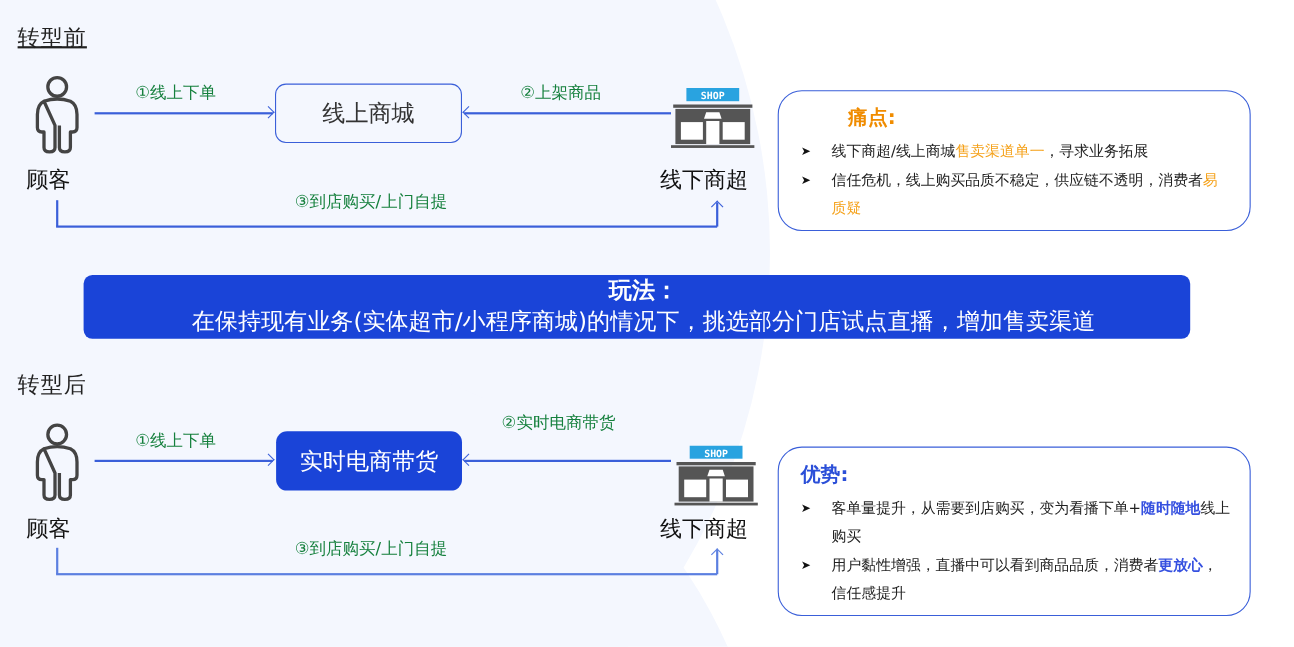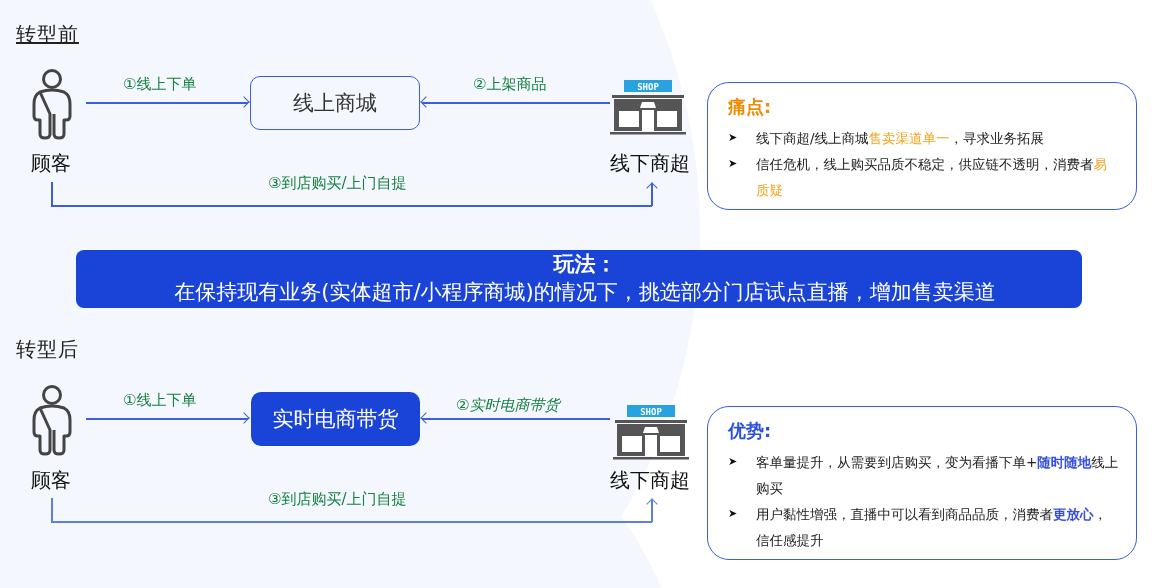--- a/index.html
+++ b/index.html
@@ -8,21 +8,21 @@
     background: #ffffff;
     font-family: "DejaVu Sans", "Liberation Sans", sans-serif;
     color: #1a1a1a;
   }
   .bg-circle {
     position: absolute; border-radius: 50%;
     background: #f4f7fe;
   }
   .abs { position: absolute; }
   .section-title { font-size: 20px; color: #222; letter-spacing: 1px; }
-  .node-label { font-size: 20px; color: #111; text-align: center; }
+  .node-label { font-size: 20px; color: #111; }
   .edge-label { font-size: 15px; color: #15803d; white-space: nowrap; }
   .line { position: absolute; background: #3a5fd9; }
   .line.light { background: #5b7fe0; }
   .arrow-l, .arrow-r, .arrow-u {
     position: absolute; width: 8px; height: 8px;
     border-top: 1.5px solid #3a5fd9; border-left: 1.5px solid #3a5fd9;
     box-sizing: border-box;
   }
   .arrow-r { transform: rotate(135deg); }
   .arrow-l { transform: rotate(-45deg); }
@@ -100,21 +100,21 @@
 </svg>
 <div class="abs node-label" style="left:600px; top:150px; width:100px;">线下商超</div>
 
 <div class="abs edge-label" style="left:268px; top:174px;">③到店购买/上门自提</div>
 <div class="line" style="left:51px; top:182px; width:1.5px; height:24px;"></div>
 <div class="line" style="left:51px; top:205px; width:601px; height:1.5px;"></div>
 <div class="line" style="left:651px; top:184px; width:1.5px; height:22px;"></div>
 <div class="arrow-u" style="left:648px; top:184px;"></div>
 
 <div class="callout" style="left:707px; top:82px; width:430px; height:128px;">
-  <div class="callout-title" style="color:#f08c00;">痛点:</div>
+  <div class="callout-title" style="color:#f08c00;margin-left:43px;">痛点:</div>
   <ul>
     <li><span>线下商超/线上商城</span><span class="hl-orange">售卖渠道单一</span><span>，寻求业务拓展</span></li>
     <li><span>信任危机，线上购买品质不稳定，供应链不透明，消费者</span><span class="hl-orange">易质疑</span><span></span></li>
   </ul>
 </div>
 
 <div class="banner">
   <b>玩法：</b>
   <span>在保持现有业务(实体超市/小程序商城)的情况下，挑选部分门店试点直播，增加售卖渠道</span>
 </div>
@@ -126,21 +126,21 @@
   <path d="M10 24 Q22 20 34 24 Q40 27 40 36 L40 48 Q40 52 36 52 L34 52 L34 66 Q34 70 29 70 Q24 70 24 66 L24 46 M20 46 L20 66 Q20 70 15 70 Q10 70 10 66 L10 52 L8 52 Q4 52 4 48 L4 36 Q4 27 10 24 Z" fill="none" stroke="#444" stroke-width="3" stroke-linejoin="round"></path>
 </svg>
 <div class="abs node-label" style="left:24px; top:467px; width:54px;">顾客</div>
 
 <div class="abs edge-label" style="left:123px; top:391px;">①线上下单</div>
 <div class="line" style="left:86px; top:418px; width:162px; height:1.5px;"></div>
 <div class="arrow-r" style="left:240px; top:414px;"></div>
 
 <div class="box-solid" style="left:251px; top:392px; width:169px; height:54px;">实时电商带货</div>
 
-<div class="abs edge-label" style="left:456px; top:396px;font-style:italic;">②实时电商带货</div>
+<div class="abs edge-label" style="left:456px; top:375px;">②实时电商带货</div>
 <div class="line" style="left:422px; top:418px; width:188px; height:1.5px;"></div>
 <div class="arrow-l" style="left:422px; top:414px;"></div>
 
 <svg class="shop-icon" style="left:613px; top:405px;" viewBox="0 0 76 56">
   <rect x="14" y="0" width="48" height="12" fill="#29a3e0"></rect>
   <text x="38" y="10" font-size="9" font-weight="bold" fill="#fff" text-anchor="middle" font-family="DejaVu Sans Mono, monospace">SHOP</text>
   <rect x="2" y="15" width="72" height="3" fill="#555"></rect>
   <rect x="4" y="19" width="68" height="32" fill="#555"></rect>
   <rect x="9" y="31" width="20" height="16" fill="#fff"></rect>
   <rect x="47" y="31" width="20" height="16" fill="#fff"></rect>

